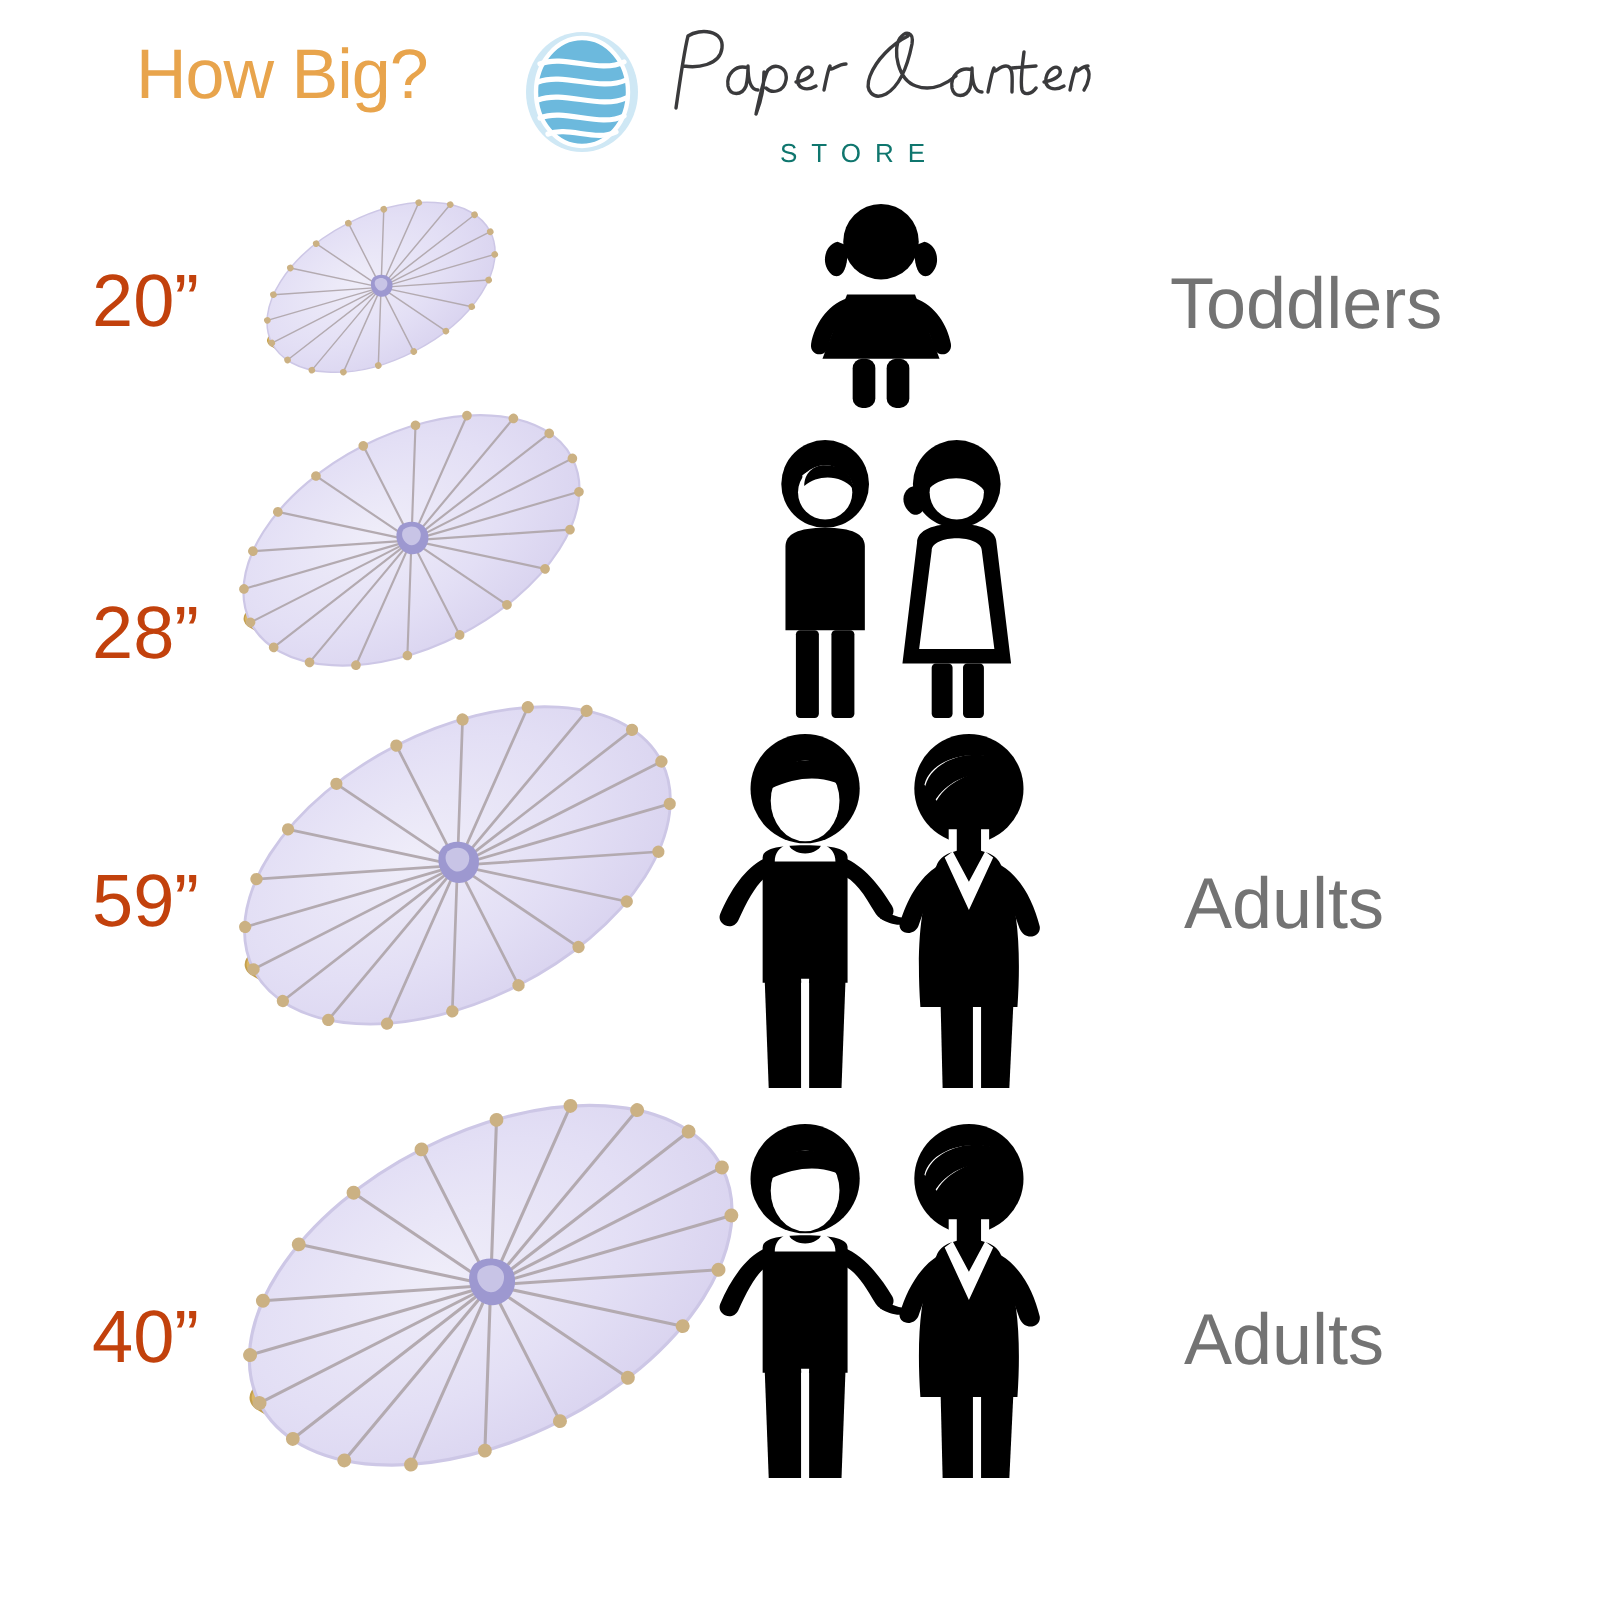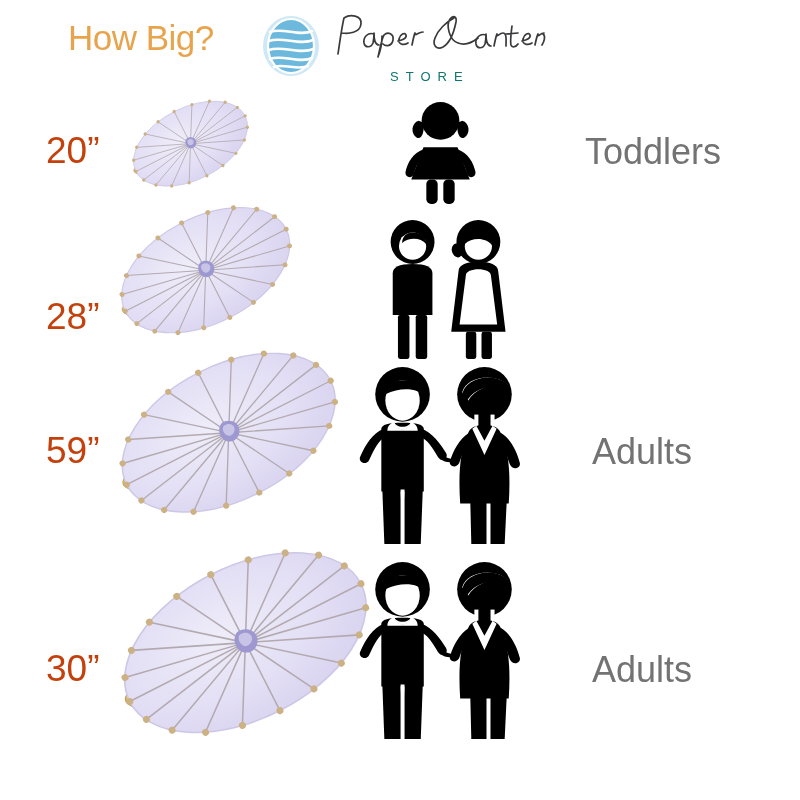--- a/index.html
+++ b/index.html
@@ -335,21 +335,21 @@
   </div>
   <div class="pictogram" style="left:357px; top:10px;">
     <svg width="172" height="182" viewBox="0 0 170 180">
         <use href="#pic-adults"></use>
       </svg>
   </div>
   <div class="fit-label" style="left:592px; top:79px;">Adults</div>
 </div>
 
 <div class="row" id="row-3" style="top:543px; height:240px;">
-  <div class="size-label" style="left:46px; top:105px;">30”</div>
+  <div class="size-label" style="left:46px; top:105px;">40”</div>
   <div class="parasol-wrap" style="left:106px; top:6px;">
     <svg width="268" height="214" viewBox="0 0 200 160">
       <g transform="translate(100,80) scale(1.0) translate(-100,-80)">
         <use href="#parasol"></use>
       </g>
     </svg>
   </div>
   <div class="pictogram" style="left:357px; top:14px;">
     <svg width="172" height="182" viewBox="0 0 170 180">
         <use href="#pic-adults"></use>

